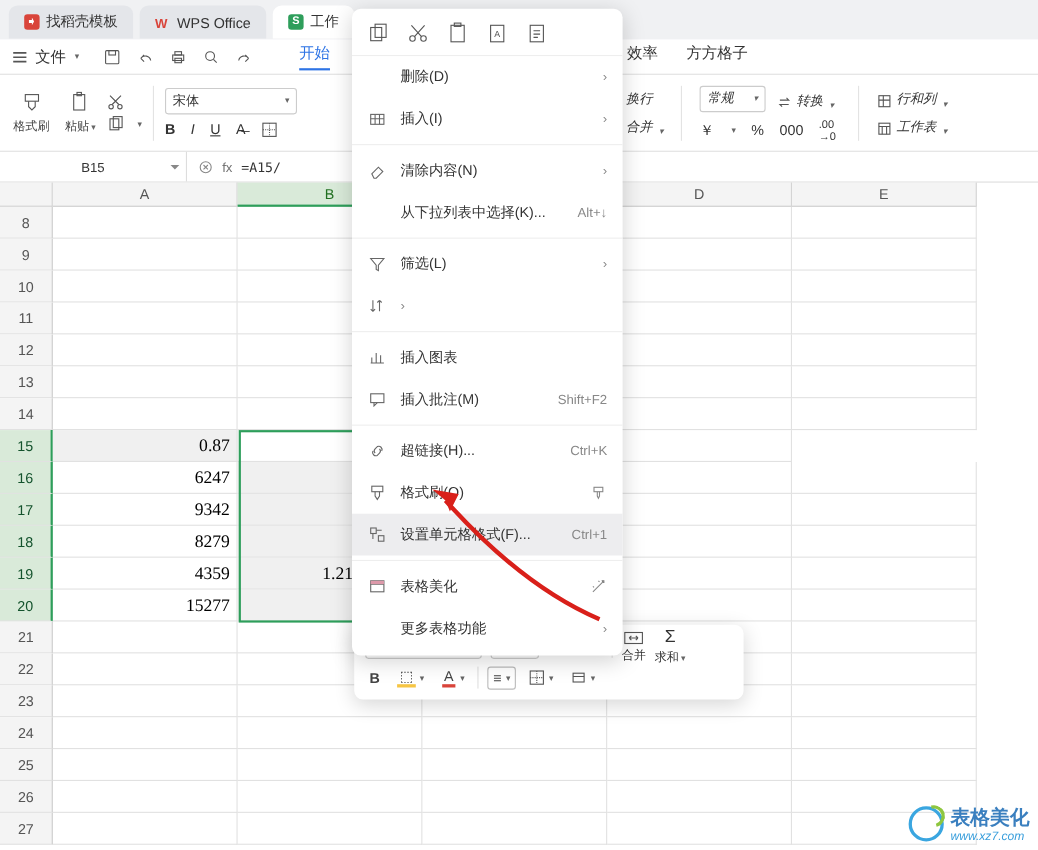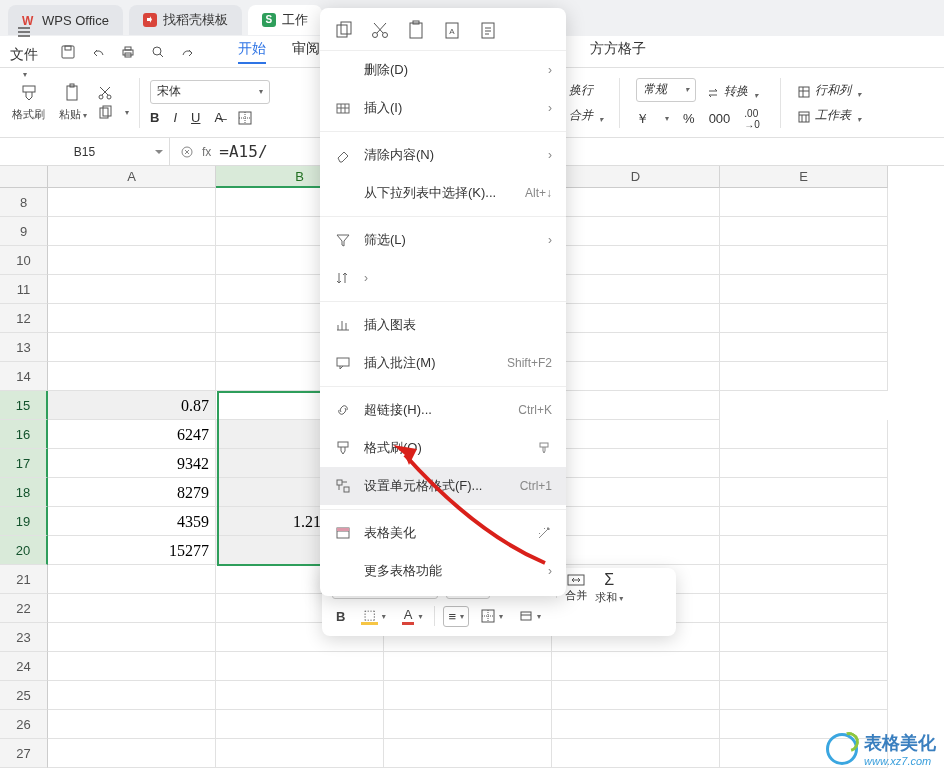--- a/index.html
+++ b/index.html
@@ -11,21 +11,21 @@
 .tab.inactive { background: #e4e6ea; }
 .tab.active { background: #fff; }
 .icon-wps { width: 14px; height: 14px; display: inline-block; }
 .icon-wps::before { content: "W"; color: #d9443a; font-weight: bold; font-size: 12px; }
 .icon-shell { width: 14px; height: 14px; background: #d9443a; border-radius: 3px; display: inline-block; position: relative; }
 .icon-shell::after { content: ""; position: absolute; left: 4px; top: 3px; width: 5px; height: 7px; background: #fff; clip-path: polygon(0 30%, 60% 30%, 60% 0, 100% 50%, 60% 100%, 60% 70%, 0 70%); }
 .icon-green-s { width: 14px; height: 14px; background: #2e9e5b; border-radius: 3px; display: inline-block; color: #fff; font-size: 10px; text-align: center; line-height: 14px; font-weight: bold; }
 
 
 .menu-bar { height: 32px; display: flex; align-items: center; padding: 0 10px; gap: 16px; border-bottom: 1px solid #e0e0e0; background: #fff; }
-.menu-file { display: flex; align-items: center; gap: 6px; font-size: 14px; flex-direction: column; }
+.menu-file { display: flex; align-items: center; gap: 6px; font-size: 14px; }
 .menu-icon { width: 16px; height: 16px; color: #555; }
 .menu-icons { display: flex; gap: 14px; margin-left: 6px; }
 .menu-items { display: flex; gap: 26px; margin-left: 26px; font-size: 14px; }
 .menu-item.active { color: #2e74e5; border-bottom: 2px solid #2e74e5; padding-bottom: 4px; }
 
 
 .ribbon { height: 70px; display: flex; align-items: center; padding: 4px 8px; border-bottom: 1px solid #e0e0e0; gap: 6px; }
 .ribbon-group { display: flex; flex-direction: column; align-items: center; gap: 4px; font-size: 11px; padding: 0 4px; }
 .ribbon-sep { width: 1px; height: 50px; background: #e3e3e3; margin: 0 4px; }
 .rg-label { font-size: 11px; color: #444; }
@@ -34,21 +34,21 @@
 .btnrow { display: flex; gap: 10px; align-items: center; }
 .ribbon-right { display: flex; flex-direction: column; gap: 4px; }
 .rb-item { display: flex; align-items: flex-end; gap: 4px; font-size: 12px; padding: 2px 6px; font-style: italic; }
 
 
 .formula-bar { height: 28px; display: flex; align-items: center; border-bottom: 1px solid #ddd; }
 .name-box { width: 170px; border-right: 1px solid #ddd; height: 100%; display: flex; align-items: center; justify-content: center; font-size: 12px; position: relative; }
 .name-box::after { content: ""; position: absolute; right: 6px; border: 4px solid transparent; border-top-color: #888; top: 12px; }
 .fx-area { display: flex; align-items: center; gap: 8px; padding: 0 10px; font-size: 12px; }
 .fx-icon { color: #737373; }
-.formula-input { border: none; font-size: 16px; font-family: monospace; }
+.formula-input { border: none; font-size: 12px; font-family: monospace; }
 
 
 .grid-wrap { position: relative; }
 .colhead-row { display: flex; height: 22px; }
 .corner { width: 48px; height: 22px; border-right: 1px solid #ccc; border-bottom: 1px solid #ccc; background: #f4f4f4; }
 .colhead { flex: 0 0 168px; height: 22px; border-right: 1px solid #d4d4d4; border-bottom: 1px solid #ccc; background: #f4f4f4; text-align: center; font-size: 13px; line-height: 22px; color: #555; }
 .colhead.selected { background: #d9ead9; color: #227022; border-bottom: 2px solid #2e9e5b; }
 .body-rows { }
 .gridrow { display: flex; height: 29px; }
 .rowhead { width: 48px; border-right: 1px solid #ccc; border-bottom: 1px solid #e1e1e1; background: #f4f4f4; text-align: center; font-size: 13px; line-height: 29px; color: #555; }
@@ -91,26 +91,26 @@
 .watermark .wm-text { font-size: 18px; font-weight: bold; color: #3a7fbf; }
 .watermark .wm-url { font-size: 11px; color: #3a9fdc; font-style: italic; }
 
 svg { display: block; }
 </style>
 </head>
 <body>
 
 <div class="title-bar">
   <div class="tab inactive">
+    <span class="icon-shell"></span>
+    <span>找稻壳模板</span>
+  </div>
+  <div class="tab inactive">
     <span class="icon-wps"></span>
     <span>WPS Office</span>
-  </div>
-  <div class="tab inactive">
-    <span class="icon-shell"></span>
-    <span>找稻壳模板</span>
   </div>
   <div class="tab active">
     <span class="icon-green-s">S</span>
     <span>工作</span>
   </div>
 </div>
 
 <div class="menu-bar">
   <div class="menu-file">
     <svg class="menu-icon" viewBox="0 0 16 16">

